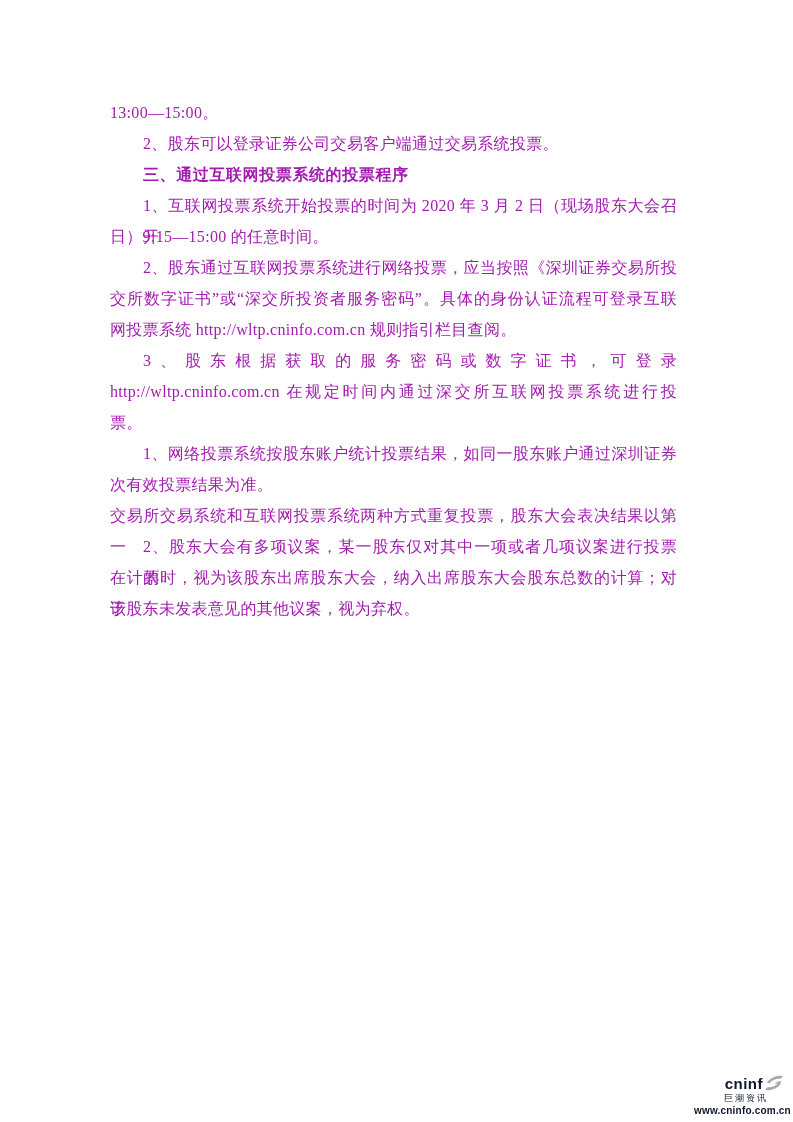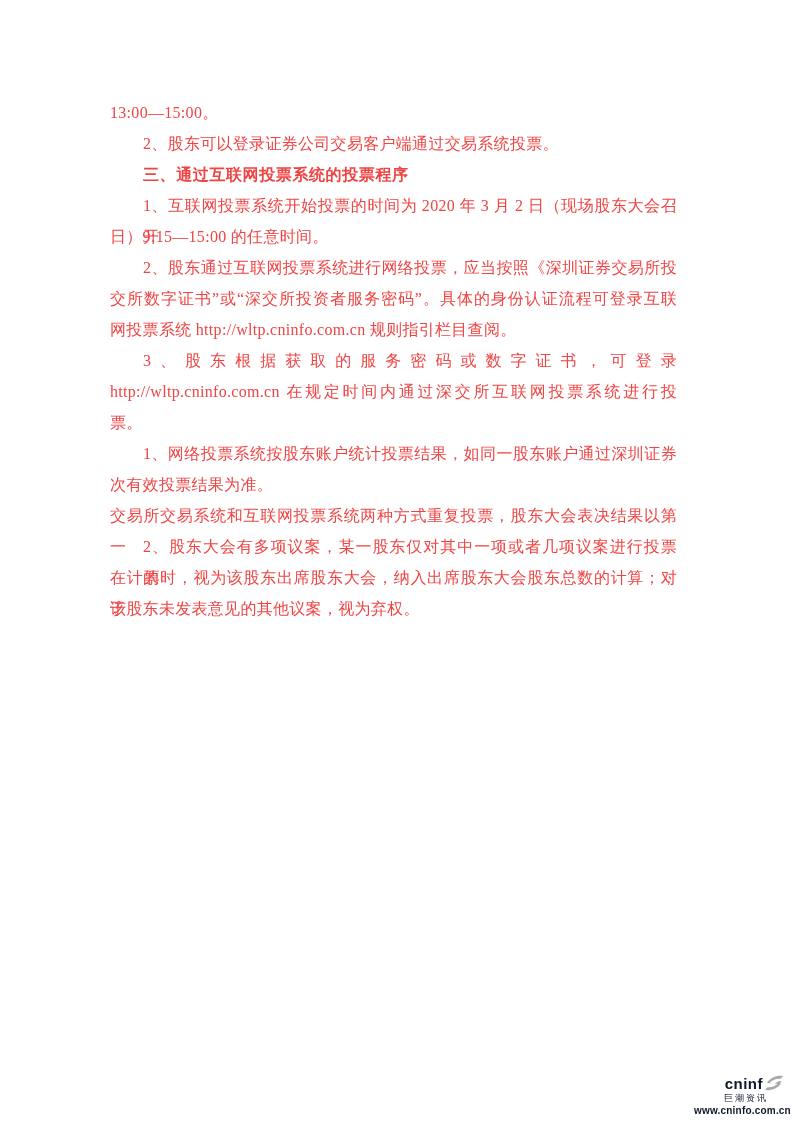--- a/index.html
+++ b/index.html
@@ -70,21 +70,21 @@
     margin-top: 3px;
     padding-right: 1px;
     font-weight: bold;
   }
 </style>
 </head>
 <body>
 
 <div class="page">
 
-  <main class="doc" id="doc" style="color: #ef4444;">
+  <main class="doc" id="doc" style="color: #a21caf;">
       <div class="line">13:00—15:00。</div>
       <div class="line indent">2、股东可以登录证券公司交易客户端通过交易系统投票。</div>
       <div class="line indent bold">三、通过互联网投票系统的投票程序</div>
       <div class="line indent justify">1、互联网投票系统开始投票的时间为 2020 年 3 月 2 日（现场股东大会召开</div>
       <div class="line">日）9:15—15:00 的任意时间。</div>
       <div class="line indent justify">2、股东通过互联网投票系统进行网络投票，应当按照《深圳证券交易所投</div>
       <div class="line justify">交所数字证书”或“深交所投资者服务密码”。具体的身份认证流程可登录互联</div>
       <div class="line">网投票系统 http://wltp.cninfo.com.cn 规则指引栏目查阅。</div>
       <div class="line indent justify">3、股东根据获取的服务密码或数字证书，可登录</div>
       <div class="line justify">http://wltp.cninfo.com.cn 在规定时间内通过深交所互联网投票系统进行投</div>

